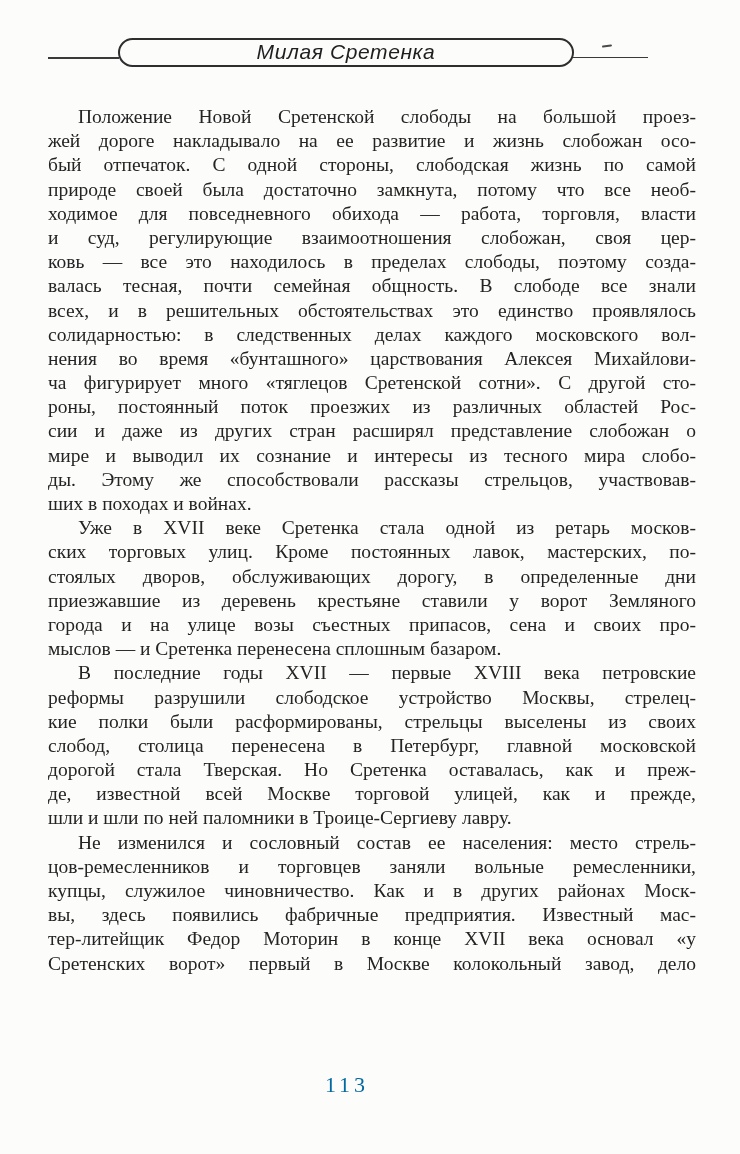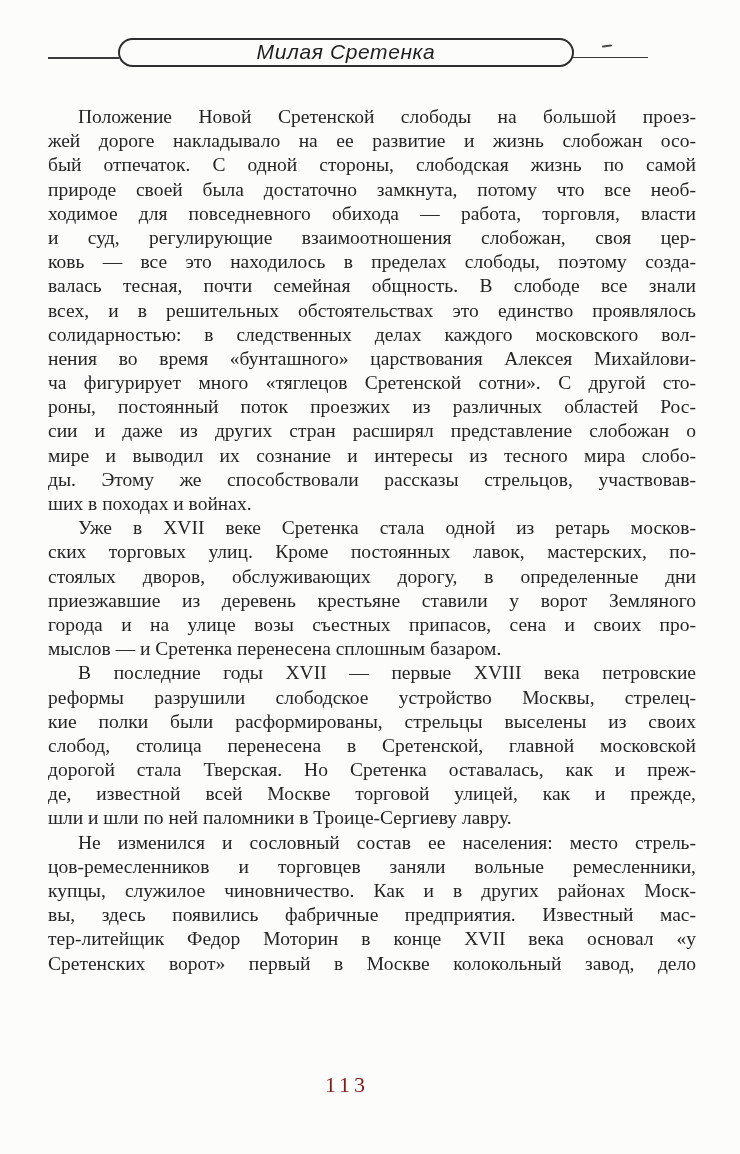--- a/index.html
+++ b/index.html
@@ -80,21 +80,21 @@
 
   
   .page-number {
     position: absolute;
     left: 297px;
     top: 1072px;
     width: 100px;
     text-align: center;
     font-size: 22px;
     letter-spacing: 4px;
-    color: #7f1d1d;
+    color: #0369a1;
   }
 </style>
 </head>
 <body>
 
 <div class="page">
 
   <div class="rule rule-left"></div>
   <div class="pill">
     <span class="pill-title">Милая Сретенка</span>
@@ -127,21 +127,21 @@
         <div class="line">ских торговых улиц. Кроме постоянных лавок, мастерских, по-</div>
         <div class="line">стоялых дворов, обслуживающих дорогу, в определенные дни</div>
         <div class="line">приезжавшие из деревень крестьяне ставили у ворот Земляного</div>
         <div class="line">города и на улице возы съестных припасов, сена и своих про-</div>
         <div class="line lastline">мыслов — и Сретенка перенесена сплошным базаром.</div>
       </div>
       <div class="para">
         <div class="line indent">В последние годы XVII — первые XVIII века петровские</div>
         <div class="line">реформы разрушили слободское устройство Москвы, стрелец-</div>
         <div class="line">кие полки были расформированы, стрельцы выселены из своих</div>
-        <div class="line">слобод, столица перенесена в Сретенской, главной московской</div>
+        <div class="line">слобод, столица перенесена в Петербург, главной московской</div>
         <div class="line">дорогой стала Тверская. Но Сретенка оставалась, как и преж-</div>
         <div class="line">де, известной всей Москве торговой улицей, как и прежде,</div>
         <div class="line lastline">шли и шли по ней паломники в Троице-Сергиеву лавру.</div>
       </div>
       <div class="para">
         <div class="line indent">Не изменился и сословный состав ее населения: место стрель-</div>
         <div class="line">цов-ремесленников и торговцев заняли вольные ремесленники,</div>
         <div class="line">купцы, служилое чиновничество. Как и в других районах Моск-</div>
         <div class="line">вы, здесь появились фабричные предприятия. Известный мас-</div>
         <div class="line">тер-литейщик Федор Моторин в конце XVII века основал «у</div>

